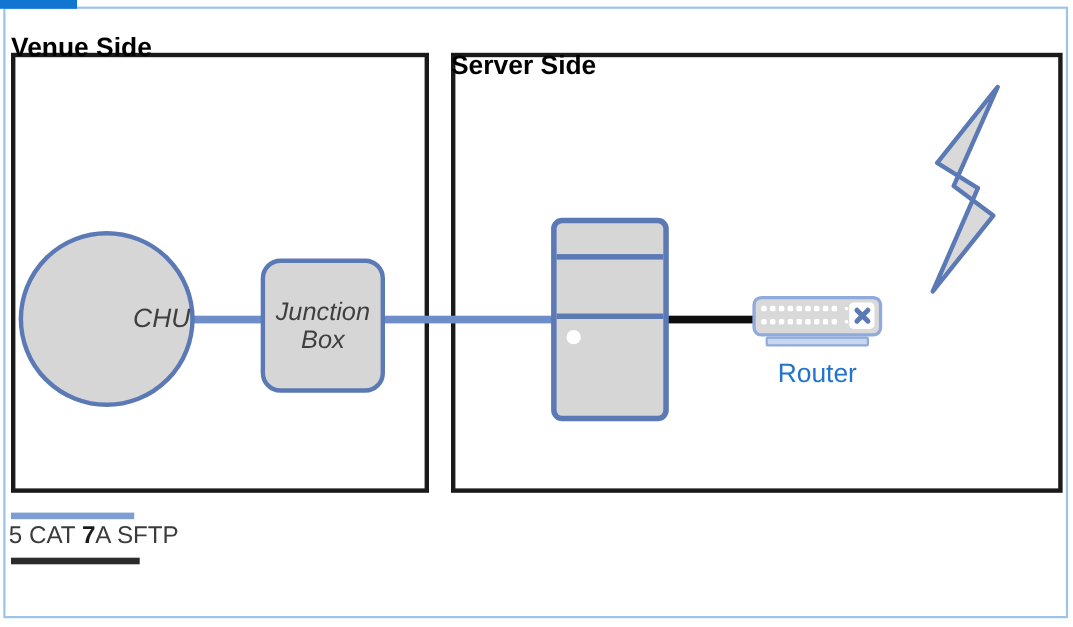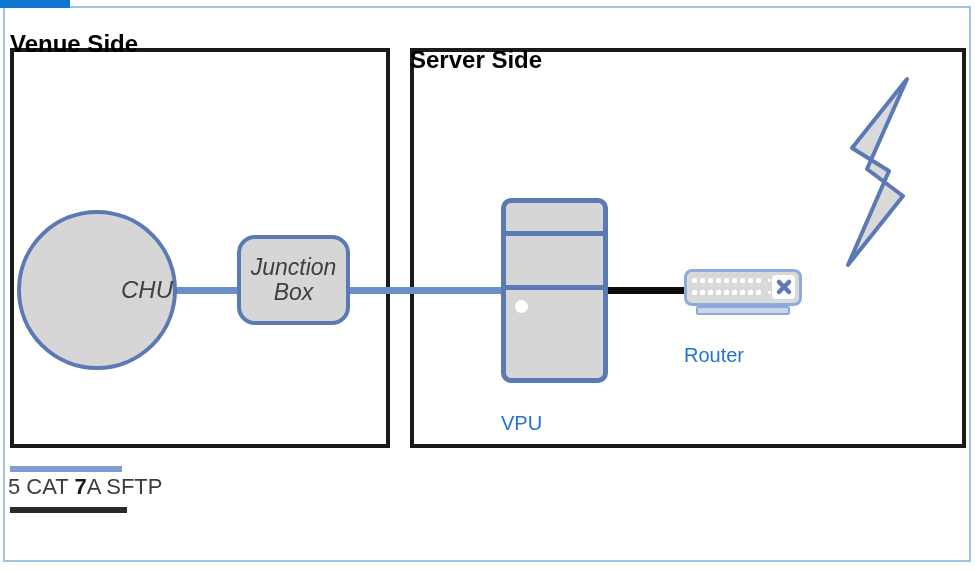--- a/index.html
+++ b/index.html
@@ -20,29 +20,29 @@
   #server-title{left:410px;width:556px;margin-top:16px;}
   
   .connector{height:7px;z-index:3;}
   #conn-blue{left:95px;top:287px;width:411px;background:var(--connector-blue);}
   #conn-black{left:600px;top:287px;width:86px;background:#0d0d0d;}
   
   .node{z-index:4;display:flex;align-items:center;justify-content:flex-end;
         color:var(--text-dark);background:var(--shape-fill);font-style:italic;}
   #chu{left:17px;top:210px;width:160px;height:160px;border:4px solid var(--accent-slate);
        border-radius:50%;font-size:24px;}
-  #junction{left:237px;top:235px;width:113px;height:90px;border:4px solid var(--accent-slate);
+  #junction{left:237px;top:235px;width:113px;height:122px;border:4px solid var(--accent-slate);
        border-radius:18px;font-size:23px;line-height:1.08;text-align:center;}
   #vpu{left:501px;top:198px;width:107px;height:185px;border:5px solid var(--accent-slate);
        border-radius:10px;background:var(--shape-fill);z-index:4;}
   .vpu-divider{position:absolute;left:0;right:0;height:5px;background:var(--accent-slate);}
   #vpu-div1{top:28px;}
   #vpu-div2{top:82px;}
   #vpu-led{position:absolute;left:9px;top:97px;width:13px;height:13px;border-radius:50%;background:#fff;}
-  .node-label{z-index:4;text-align:left;font-size:20px;color:var(--label-blue);margin-top:18px;}
+  .node-label{z-index:4;text-align:center;font-size:24px;color:var(--label-blue);}
   #vpu-label{left:501px;top:394px;width:107px;}
   
   #router{left:684px;top:269px;width:118px;height:37px;border:3px solid var(--router-border);
           border-radius:8px;background:#D9D9D9;z-index:4;}
   .port-row{position:absolute;left:5px;display:flex;gap:3px;}
   #port-row-1{top:6px;}
   #port-row-2{top:18px;}
   .port-row i{display:block;width:5px;height:5px;border-radius:1.5px;background:#fff;}
   .mini-dot{position:absolute;left:81px;width:3px;height:3px;border-radius:1px;background:#fff;}
   #mini-dot-1{top:7px;}
@@ -88,21 +88,20 @@
 
   <div class="abs node" id="junction">
     <span>Junction Box</span>
   </div>
 
   <div class="abs" id="vpu">
     <div class="vpu-divider" id="vpu-div1"></div>
     <div class="vpu-divider" id="vpu-div2"></div>
     <div id="vpu-led"></div>
   </div>
-  <div class="abs node-label" id="vpu-label">VPU</div>
 
   <div class="abs" id="router">
     <div class="port-row" id="port-row-1">
       <i></i>
         <i></i>
         <i></i>
         <i></i>
         <i></i>
         <i></i>
         <i></i>

